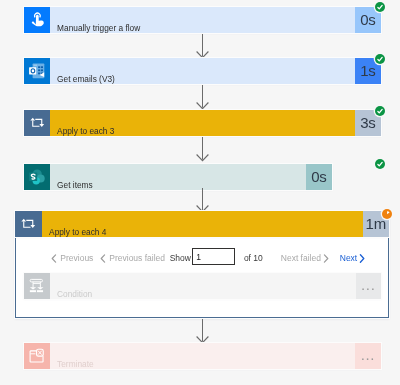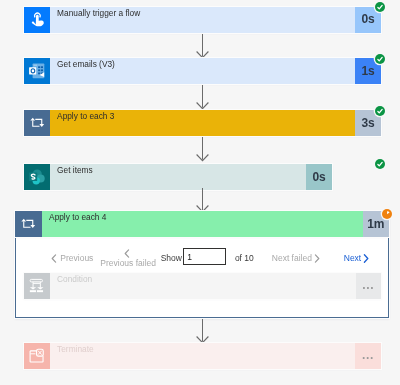--- a/index.html
+++ b/index.html
@@ -6,25 +6,25 @@
   html,body{margin:0;padding:0;}
   body{width:400px;height:385px;background:#f6f6f6;
        font-family:"Liberation Sans",sans-serif;overflow:hidden;position:relative;}
   .stage{position:absolute;inset:0;}
 
   
   .card{position:absolute;display:flex;align-items:stretch;box-sizing:border-box;height:26px;
         box-shadow:0 0 0 1px #fcfcfc, 0 1.2px 2.2px rgba(40,50,70,0.10);}
   .card .ico{width:26px;flex:0 0 26px;display:flex;align-items:center;justify-content:center;}
   .card .ico svg{display:block;}
-  .card .body{flex:1 1 auto;display:flex;align-items:flex-start;min-width:0;}
+  .card .body{flex:1 1 auto;display:flex;align-items:flex-end;min-width:0;}
   .card .title{font-size:9.5px;padding-left:8.1px;color:#2d2d2d;white-space:nowrap;
              display:inline-block;transform:scaleX(0.875);transform-origin:left center;}
   .card .dur{width:25.5px;flex:0 0 25.5px;display:flex;align-items:center;
-             justify-content:center;font-size:12px;color:#2f3a48;letter-spacing:-0.15px;padding-bottom:0.9px;font-weight:bold;}
+             justify-content:center;font-size:15px;color:#2f3a48;letter-spacing:-0.15px;padding-bottom:0.9px;}
 
   
   .badge{position:absolute;width:10px;height:10px;border-radius:50%;
          box-shadow:0 0 0 1.3px #f7f7f7;display:flex;align-items:center;justify-content:center;}
   .badge svg{display:block;}
   .badge.ok{background:#0b9444;}
   .badge.run{background:#f0820f;}
 
   
   .arrow{position:absolute;}
@@ -169,54 +169,54 @@
 
     <div class="card" style="left:-1.4px;top:-1.4px;width:374px;">
       <div class="ico" style="background:#486b92;flex:0 0 27.5px;width:27.5px;">
       <svg width="16" height="16" viewBox="0 0 16 16" aria-hidden="true">
         <path d="M6.3 4.35 H12.75 V10.0" fill="none" stroke="#fff" stroke-width="1.1" stroke-linejoin="miter"></path>
         <path d="M3.75 5.5 V11.25 H10.5" fill="none" stroke="#fff" stroke-width="1.1" stroke-linejoin="miter"></path>
         <path d="M1.35 5.55 L3.75 2.65 L6.15 5.55 Z" fill="#fff"></path>
         <path d="M10.35 9.0 L12.75 11.9 L15.15 9.0 Z" fill="#fff"></path>
       </svg>
     </div>
-      <div class="body" style="background:#86efac;">
+      <div class="body" style="background:#eab308;">
         <span class="title">Apply to each 4</span>
       </div>
       <div class="dur" style="background:#b6c4d5;">1m</div>
       <div class="badge run" style="left:367.5px;top:-1.8px;">
         <svg width="8" height="8" viewBox="0 0 8 8">
             <path d="M4.05 4.15 L4.05 1.2 A2.95 2.95 0 0 1 6.55 2.6 Z" fill="#fff"></path>
           </svg>
       </div>
     </div>
 
     <div class="pager" style="left:35.3px;top:36.4px;height:18.5px;">
       <span class="pg-dim" style="display:flex;align-items:center;">
         <svg width="6" height="9" viewBox="0 0 6 9" style="margin-right:3px;">
             <path d="M4.6 0.8 L1.2 4.5 L4.6 8.2" fill="none" stroke="#9b9b9b" stroke-width="1.15" stroke-linecap="round" stroke-linejoin="round"></path>
           </svg>
         <span>Previous</span>
       </span>
-      <span class="pg-dim" style="display:flex;align-items:center;margin-left:6.9px;flex-direction:column;">
+      <span class="pg-dim" style="display:flex;align-items:center;margin-left:6.9px;">
         <svg width="6" height="9" viewBox="0 0 6 9" style="margin-right:3px;">
             <path d="M4.6 0.8 L1.2 4.5 L4.6 8.2" fill="none" stroke="#9b9b9b" stroke-width="1.15" stroke-linecap="round" stroke-linejoin="round"></path>
           </svg>
         <span>Previous failed</span>
       </span>
       <span class="pg-dark" style="margin-left:4.6px;">Show</span>
       <span class="pg-input" style="margin-left:1.4px;width:42.6px;height:17.6px;align-self:flex-start;margin-top:-1.0px;">1</span>
       <span class="pg-dark" style="margin-left:9px;">of 10</span>
       <span class="pg-dim" style="display:flex;align-items:center;margin-left:18px;">
         <span>Next failed</span>
         <svg width="6" height="9" viewBox="0 0 6 9" style="margin-left:1.8px;">
             <path d="M1.4 0.8 L4.8 4.5 L1.4 8.2" fill="none" stroke="#9b9b9b" stroke-width="1.15" stroke-linecap="round" stroke-linejoin="round"></path>
           </svg>
       </span>
-      <span class="pg-link" style="display:flex;align-items:center;margin-left:24px;">
+      <span class="pg-link" style="display:flex;align-items:center;margin-left:11px;">
         <span>Next</span>
         <svg width="6" height="9" viewBox="0 0 6 9" style="margin-left:1.8px;">
             <path d="M1.4 0.8 L4.8 4.5 L1.4 8.2" fill="none" stroke="#1a5fd4" stroke-width="1.3" stroke-linecap="round" stroke-linejoin="round"></path>
           </svg>
       </span>
     </div>
 
     <div class="card" style="left:8px;top:60.6px;width:357px;">
       <div class="ico" style="background:#c6cacd;">
         <svg width="16" height="16" viewBox="0 0 16 16" aria-hidden="true">

